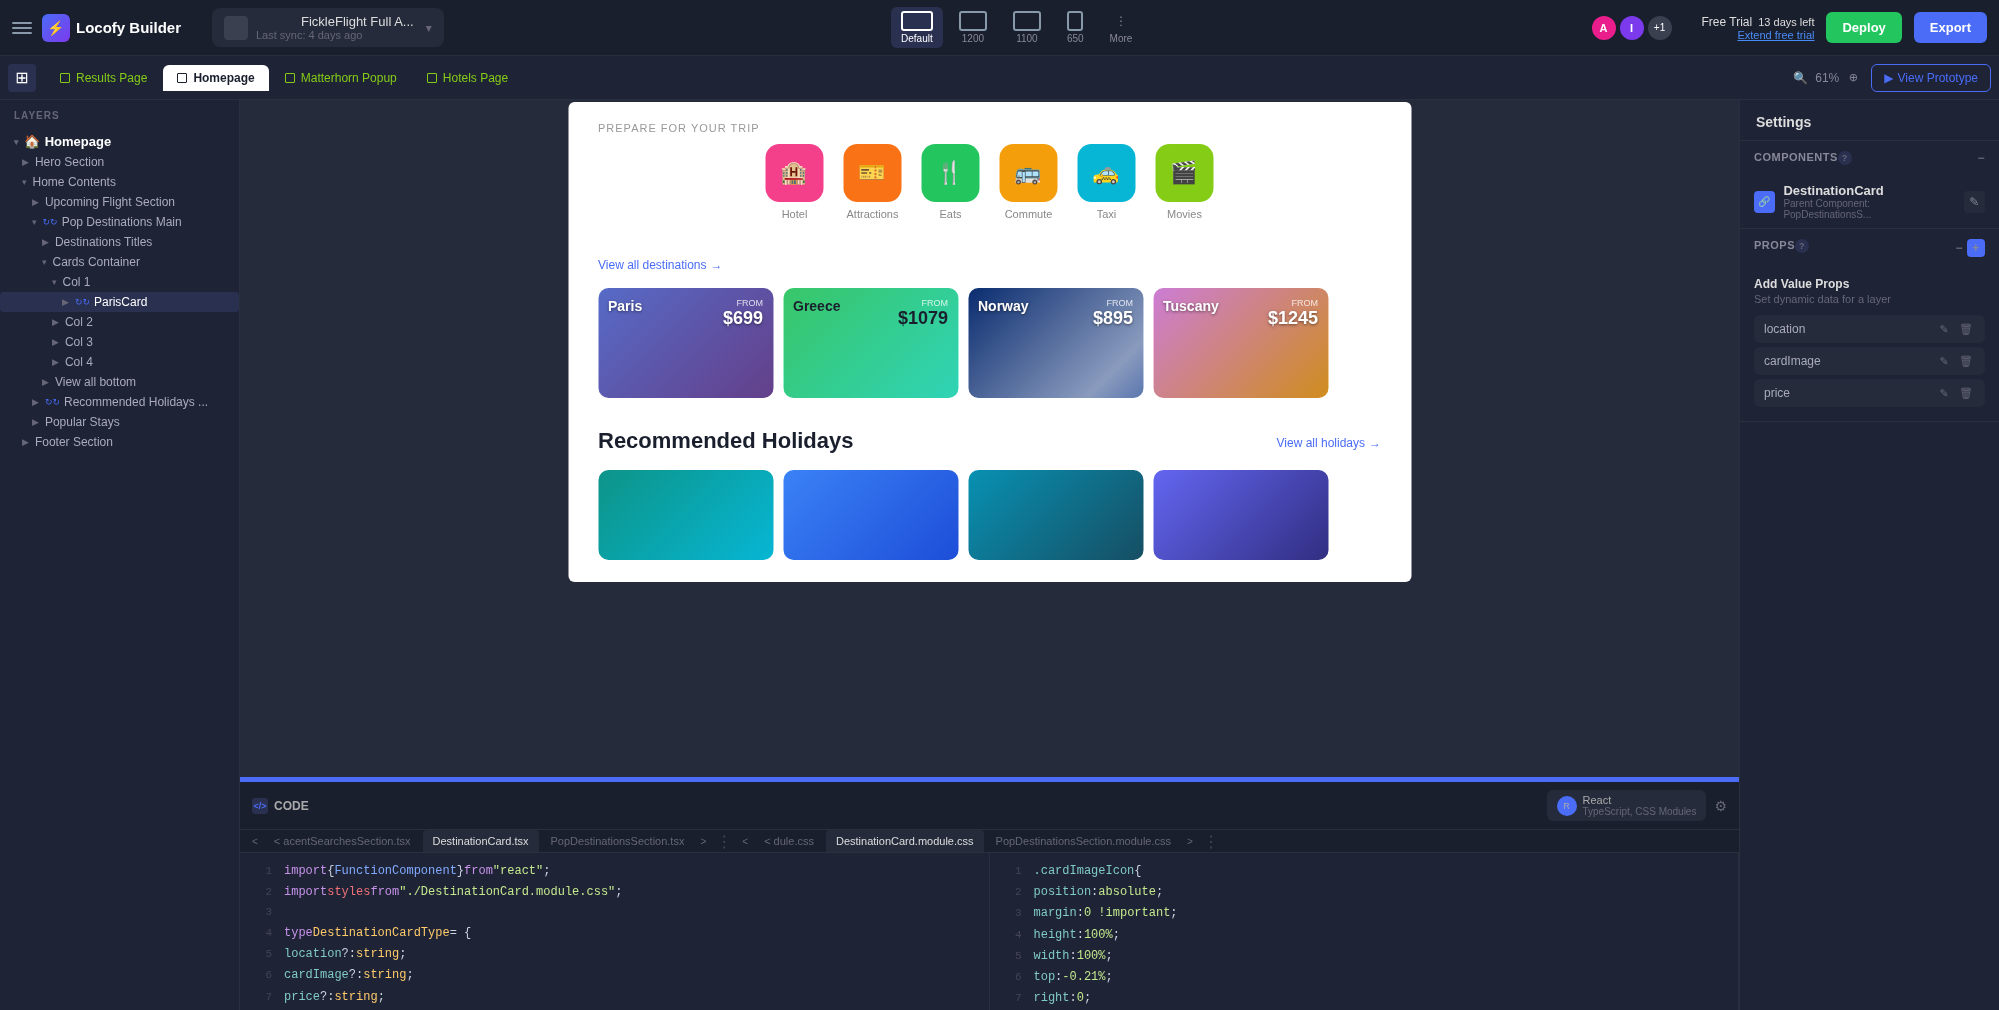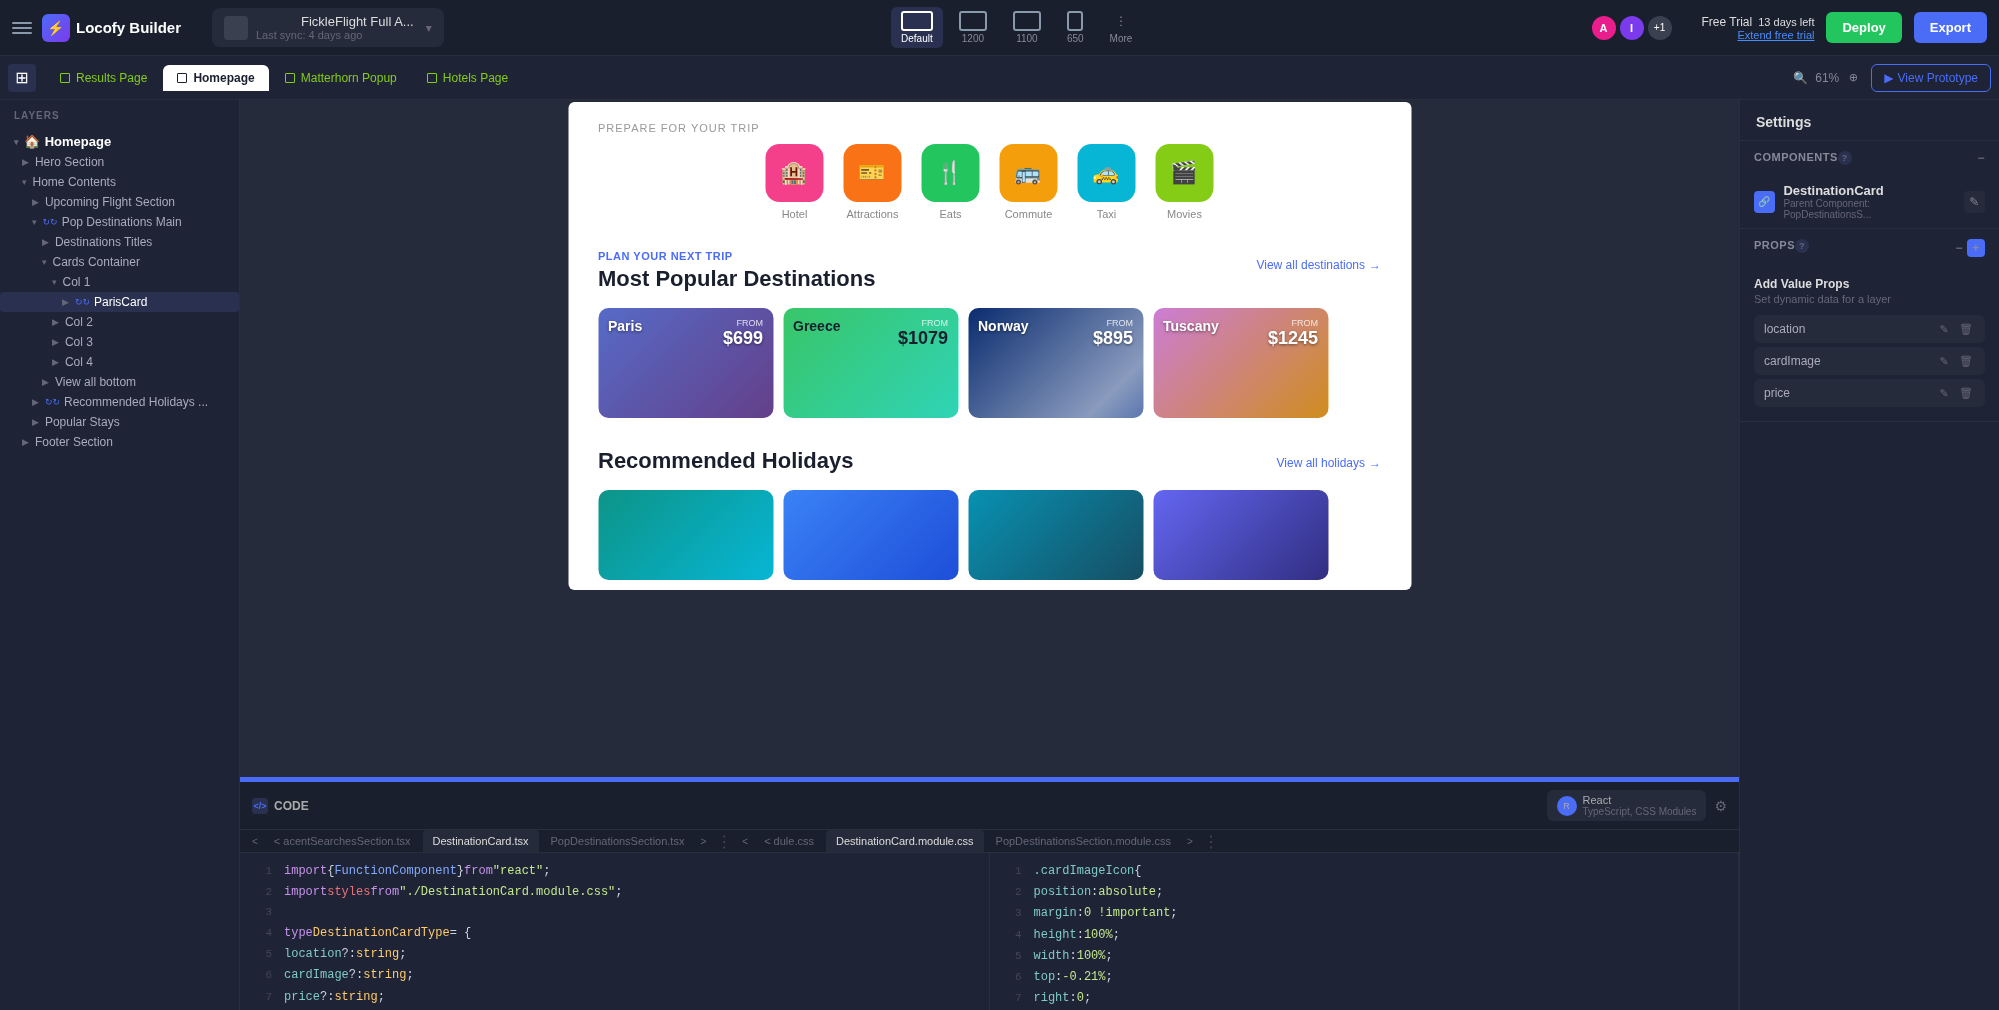--- a/index.html
+++ b/index.html
@@ -348,24 +348,20 @@
             <span class="service-icon-label">Taxi</span>
           </div>
           <div class="service-icon-item">
             <div class="service-icon-circle icon-movies">🎬</div>
             <span class="service-icon-label">Movies</span>
           </div>
         </div>
 
         <div class="destinations-section">
           <div class="section-header">
-            <div>
-              <div class="section-subtitle">PLAN YOUR NEXT TRIP</div>
-              <div class="section-title">Most Popular Destinations</div>
-            </div>
             <a class="view-all-link">
               <span>View all destinations</span>
               <span>→</span>
             </a>
           </div>
           <div class="destination-cards">
             <div class="dest-card dest-card-paris">
               <div class="dest-card-overlay"></div>
               <div class="dest-card-content">
                 <div class="dest-card-top">

